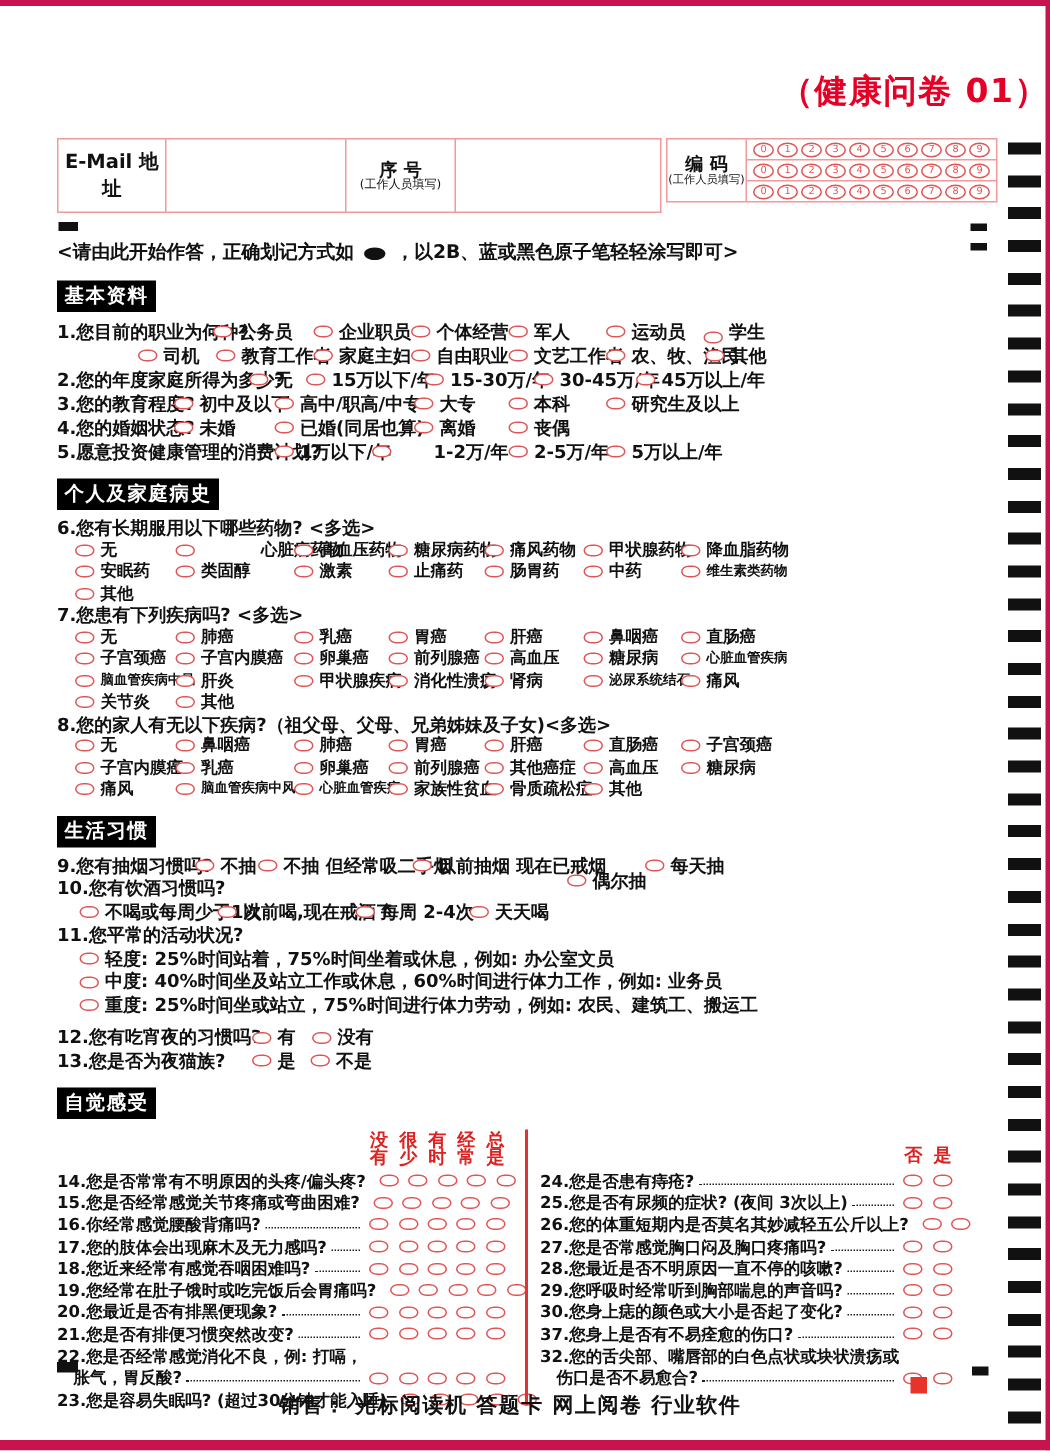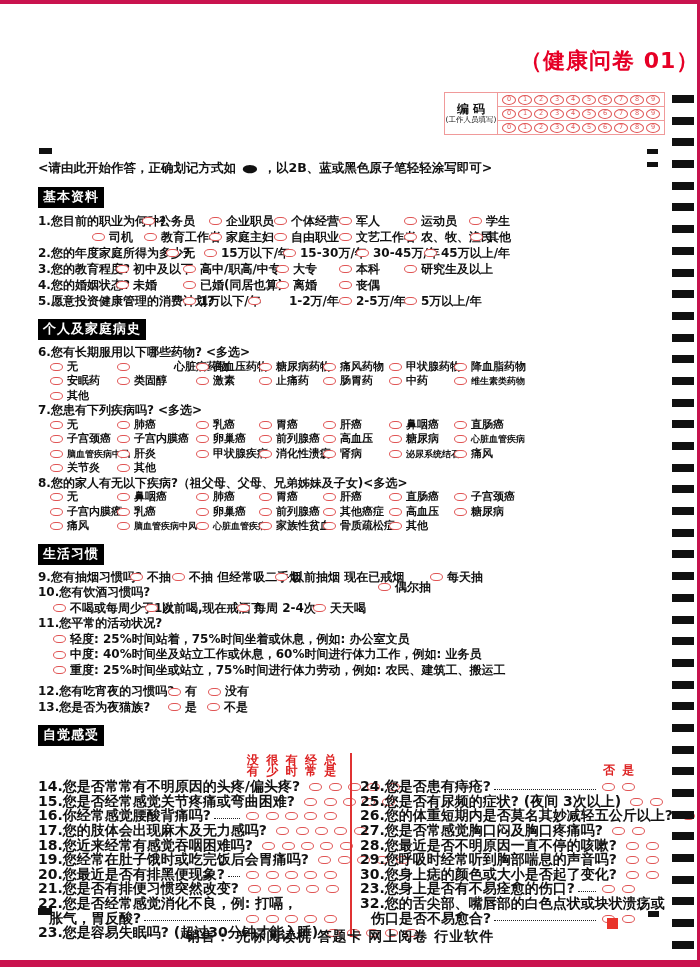--- a/index.html
+++ b/index.html
@@ -61,21 +61,21 @@
   .self-wrap{display:flex;position:relative;margin-top:2px;}
   .rate-col{flex:none;}
   .rate-col.col-0{width:302px;}
   .rate-col.col-1{width:278px;}
   .col-divider{width:2px;background:#e03333;margin:2px 8px 4px 10px;flex:none;}
   .scale-head{display:flex;justify-content:flex-end;height:26px;
               align-items:flex-end;margin-bottom:3px;}
   .scale-cell{width:19.4px;text-align:center;color:var(--scalered);font-weight:bold;
               font-size:12px;display:flex;flex-direction:column;align-items:center;line-height:11px;}
   .col-1 .scale-cell{display:block;line-height:14px;}
-  .rate-row{display:flex;align-items:center;height:14.6px;font-size:14px;font-weight:bold;}
+  .rate-row{display:flex;align-items:center;height:14.6px;font-size:11px;font-weight:bold;}
   .rq{white-space:nowrap;flex:none;}
   .rq2{padding-left:11px;}
   .leader{flex:1;border-bottom:1.6px dotted #222;height:0;margin:0 3px;transform:translateY(2px);}
   .leader.hidden-leader{border-bottom:none;}
   .rate-bubbles{display:flex;flex:none;}
   .rate-cell{width:19.4px;display:flex;justify-content:center;}
   .rate-bubble{width:13px;height:8px;border:1.4px solid var(--bubble);
                border-radius:50% / 60%;background:#fff;box-sizing:border-box;}
 
   .footer{position:absolute;left:0;right:20px;top:928px;text-align:center;
@@ -103,20 +103,29 @@
   <div class="title">（健康问卷  01）</div>
 
   <table class="hdr">
     <colgroup>
         <col style="width:72px">
         <col style="width:120px">
         <col style="width:73px">
         <col style="width:137px">
       </colgroup>
     <tbody>
+    <tr>
+      <td class="lbl">E-Mail 地址</td>
+      <td class="inp"></td>
+      <td class="lbl">
+        <div class="main2">序    号</div>
+        <div class="sub">(工作人员填写)</div>
+      </td>
+      <td class="inp"></td>
+    </tr>
   </tbody>
     </table>
 
   <div class="code-box">
     <div class="code-label">
       <div class="main">编  码</div>
       <div class="sub">(工作人员填写)</div>
     </div>
     <div class="code-grid" id="code-grid">
         <div class="code-row">
@@ -180,21 +189,21 @@
             <span class="opt-label">个体经营</span>
           </span>
           <span class="opt" style="width: 65px;">
             <span class="bubble"></span>
             <span class="opt-label">军人</span>
           </span>
           <span class="opt" style="width: 65px;">
             <span class="bubble"></span>
             <span class="opt-label">运动员</span>
           </span>
-          <span class="opt" style="width: 40px;">
+          <span class="opt" style="width: 40px; align-items: flex-end;">
             <span class="bubble"></span>
             <span class="opt-label">学生</span>
           </span>
         </div>
         <div class="q-line">
           <span class="q-text fixed" style="width: 54px;"></span>
           <span class="opt" style="width: 52px;">
             <span class="bubble"></span>
             <span class="opt-label">司机</span>
           </span>
@@ -1000,21 +1009,21 @@
               <span class="rate-bubbles">
                 <span class="rate-cell">
                   <span class="rate-bubble"></span>
                 </span>
                 <span class="rate-cell">
                   <span class="rate-bubble"></span>
                 </span>
               </span>
             </div>
             <div class="rate-row">
-              <span class="rq">23.您身上是否有不易痊愈的伤口?</span>
+              <span class="rq">37.您身上是否有不易痊愈的伤口?</span>
               <span class="leader"></span>
               <span class="rate-bubbles">
                 <span class="rate-cell">
                   <span class="rate-bubble"></span>
                 </span>
                 <span class="rate-cell">
                   <span class="rate-bubble"></span>
                 </span>
               </span>
             </div>

